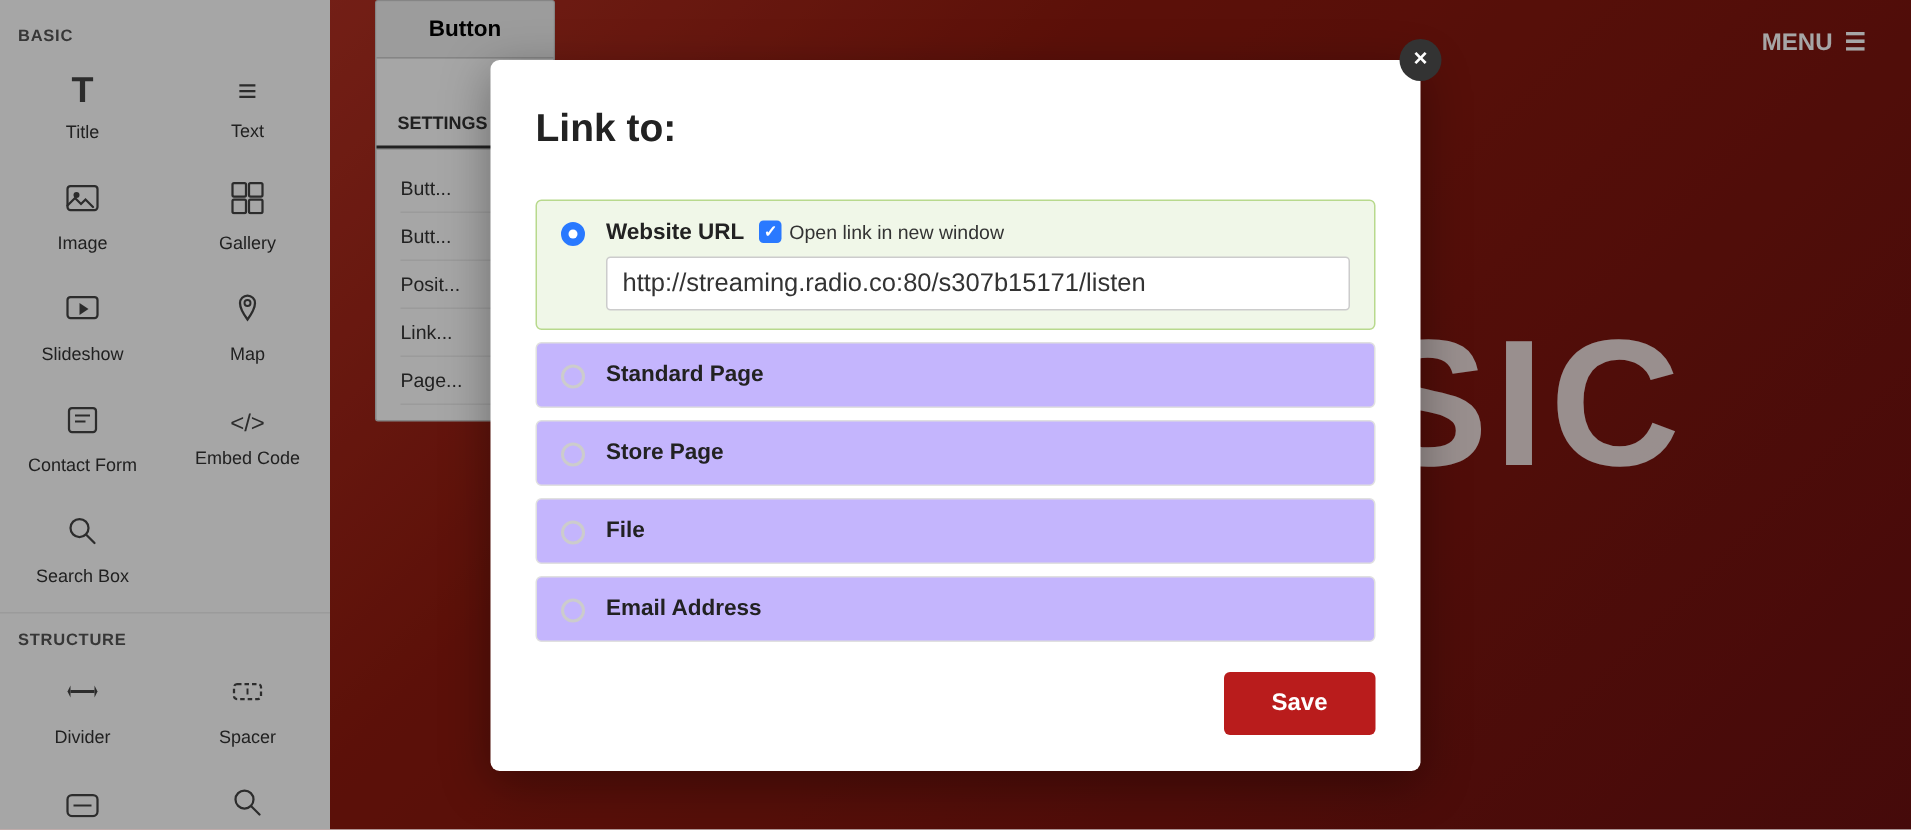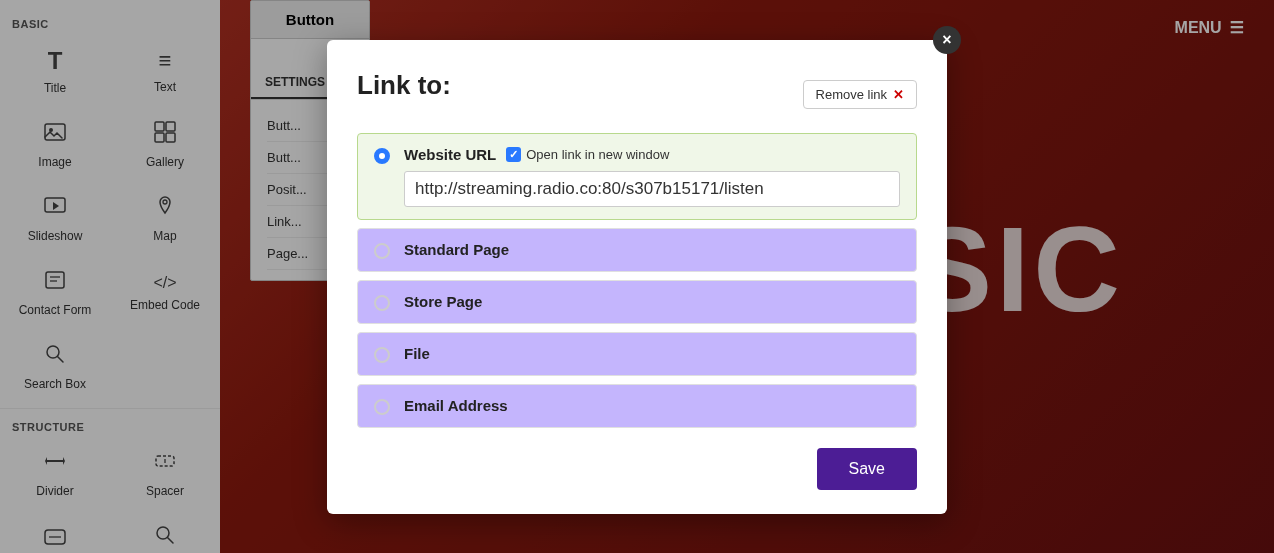--- a/index.html
+++ b/index.html
@@ -309,27 +309,27 @@
       content: '✓';
       color: white;
       font-size: 11px;
       font-weight: bold;
     }
 
     
     .save-btn {
       display: block;
       margin: 20px 0 0 auto;
-      background: #4c1d95;
+      background: #b91c1c;
       color: white;
       border: none;
       border-radius: 4px;
       padding: 12px 32px;
       font-size: 16px;
-      font-weight: normal;
+      font-weight: bold;
       cursor: pointer;
     }
 
     
     .sidebar-divider {
       height: 1px;
       background: #eee;
       margin: 4px 0;
     }
   </style>
@@ -493,24 +493,20 @@
   </div>
 </div>
 
 <div class="modal-overlay">
   <div class="modal">
 
     <div class="modal-close">×</div>
 
     <div class="modal-header-row">
       <div class="modal-title">Link to:</div>
-      <button class="remove-link-btn">
-        <span>Remove link</span>
-        <span class="x-icon">✕</span>
-      </button>
     </div>
 
     <div class="link-option selected">
       <div class="radio"></div>
       <div class="link-option-content">
         <div class="link-option-title">
           <span>Website URL</span>
           <span class="checkbox-row">
             <span class="checkbox-icon"></span>
             <span>Open link in new window</span>

